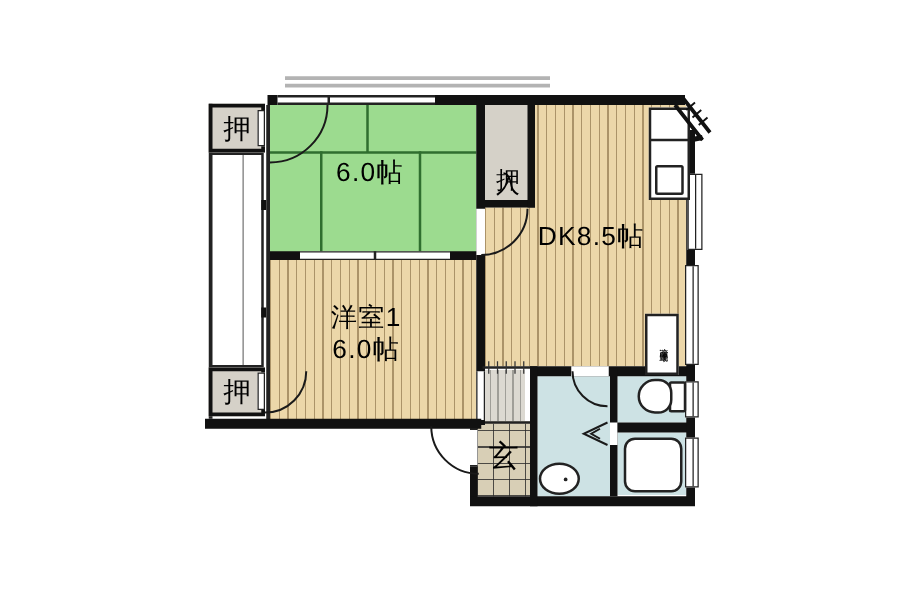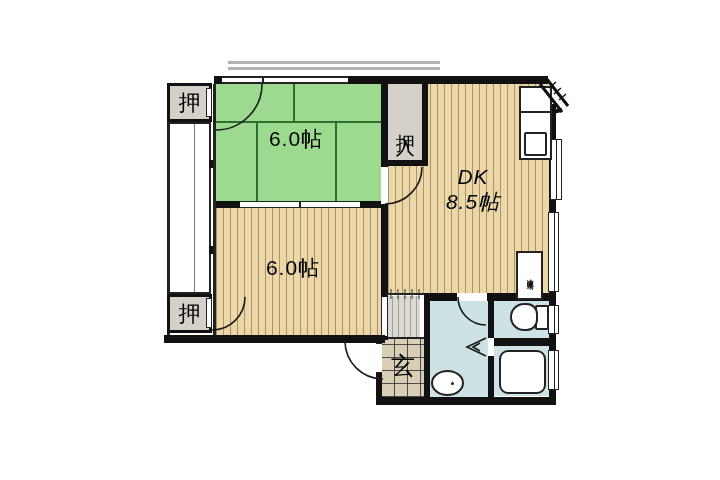--- a/index.html
+++ b/index.html
@@ -134,23 +134,24 @@
 
   <div class="abs fixture" style="left:535px;top:305px;width:14px;height:25px;border-radius:2px;"></div>
   <div class="abs fixture" style="left:510px;top:303px;width:28px;height:28px;border-radius:50% 40% 40% 50%;"></div>
 
   <div class="abs fixture" style="left:499px;top:350px;width:47px;height:44px;border-radius:9px;border-width:2.5px;"></div>
 
   <div class="abs lbl room-lbl" style="left:226px;top:112px;width:140px;height:54px;flex-direction:column;">
     <span>6.0帖</span>
   </div>
   <div class="abs lbl room-lbl" style="left:223px;top:240px;width:140px;height:56px;flex-direction:column;">
+    <span>洋室1</span>
     <span>6.0帖</span>
   </div>
-  <div class="abs lbl room-lbl" style="left:408px;top:162px;width:130px;height:56px;flex-direction:column;font-style:italic;">
+  <div class="abs lbl room-lbl" style="left:408px;top:162px;width:130px;height:56px;flex-direction:row;">
     <span>DK</span>
     <span>8.5帖</span>
   </div>
   <div class="abs lbl" style="left:383px;top:350px;width:40px;height:32px;font-size:24px;">
     <span>玄</span>
   </div>
 
   <svg class="overlay" width="720" height="480" viewBox="0 0 720 480">
 
     <path d="M 262 84 A 46 46 0 0 1 216 130" fill="none" stroke="#1a1a1a" stroke-width="1.6"></path>

